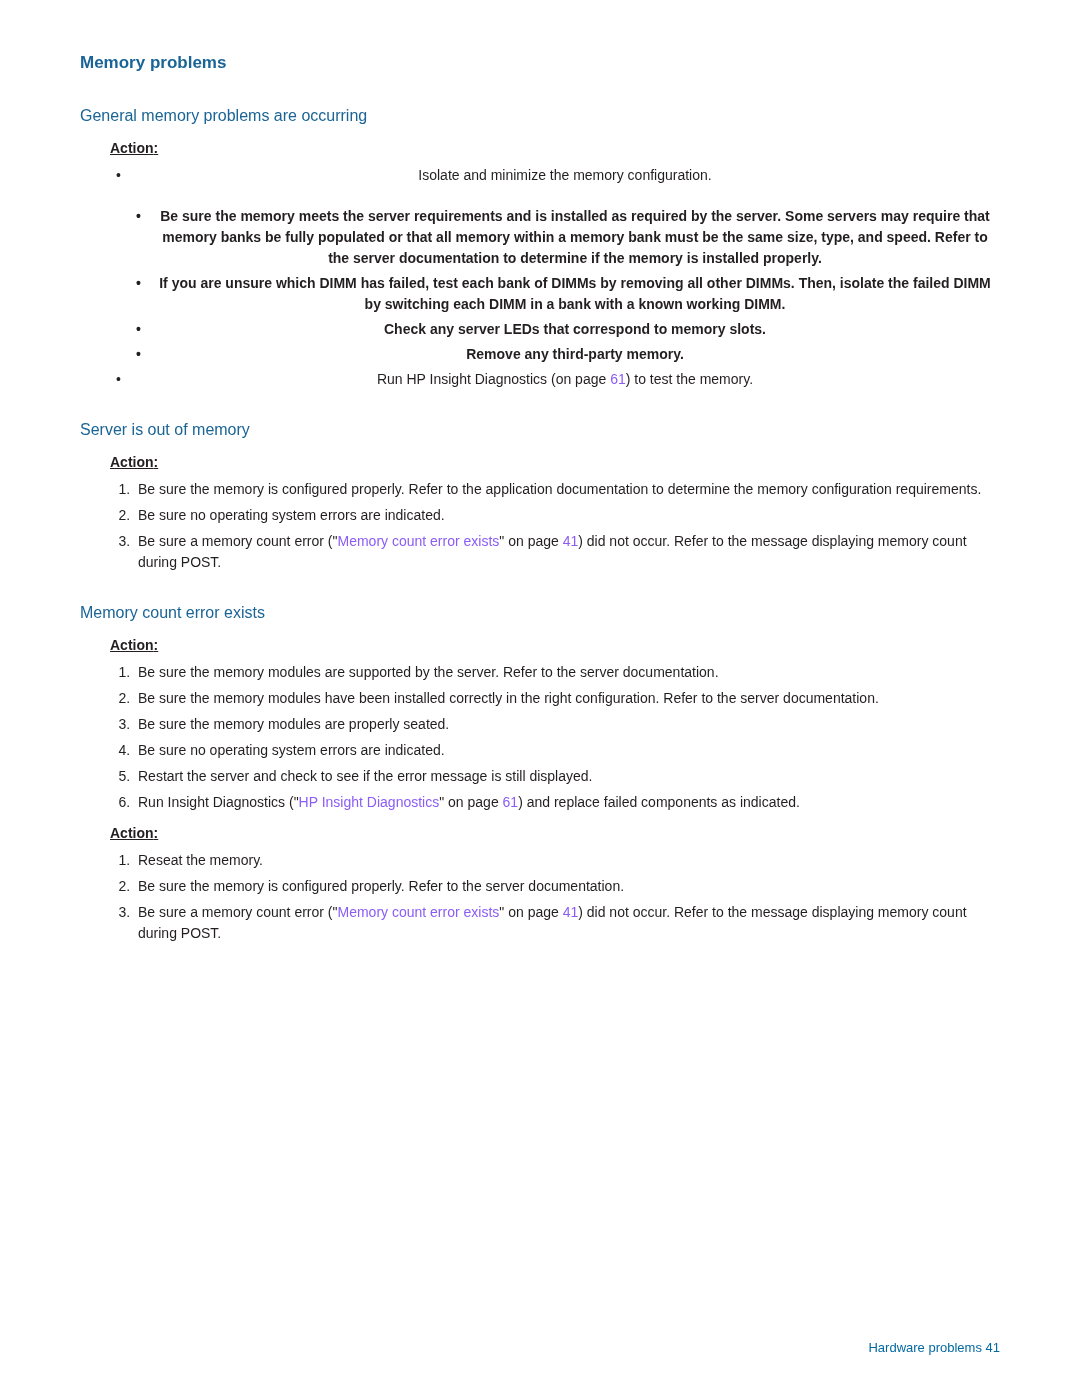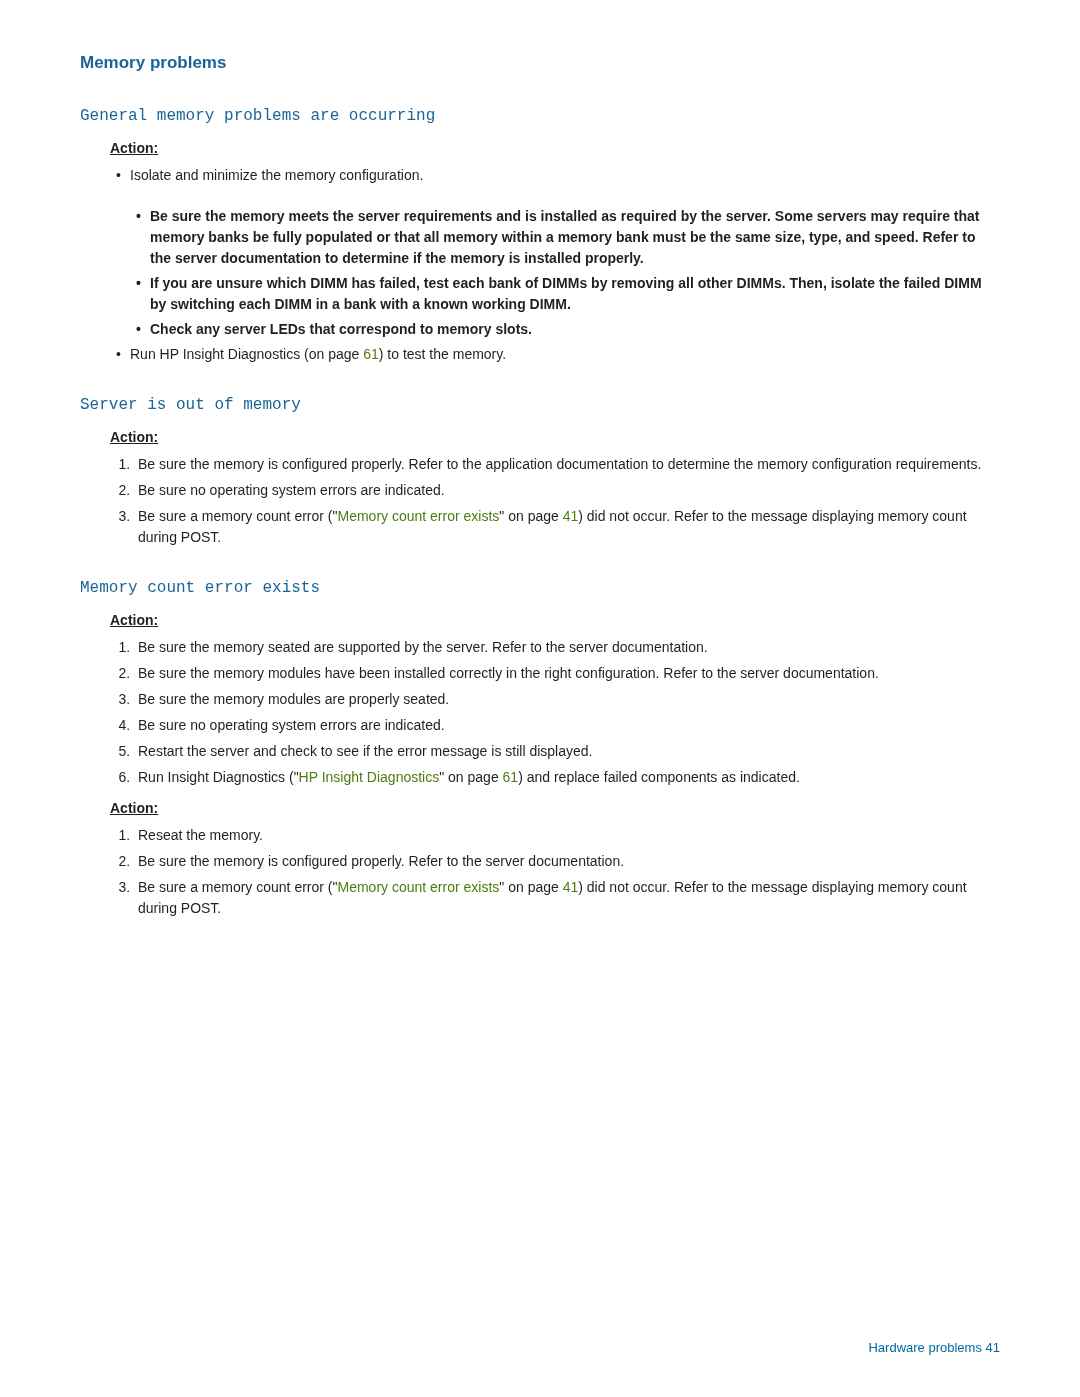--- a/index.html
+++ b/index.html
@@ -26,21 +26,20 @@
       margin-bottom: 24px;
       border-bottom: none;
     }
 
     h2.section-heading {
       font-size: 16px;
       font-weight: normal;
       color: #1a6496;
       margin-bottom: 10px;
       margin-top: 28px;
-      font-family: Liberation Mono, monospace;
     }
 
     .action-label {
       font-weight: bold;
       margin-bottom: 6px;
       margin-top: 8px;
       text-decoration: underline;
     }
 
     .possible-cause {
@@ -54,20 +53,21 @@
     ul.bullet-list {
       list-style: none;
       padding-left: 0;
       margin: 4px 0;
     }
 
     ul.bullet-list > li {
       padding-left: 20px;
       position: relative;
       margin-bottom: 4px;
+      text-align: center;
     }
 
     ul.bullet-list > li::before {
       content: "•";
       position: absolute;
       left: 6px;
       top: 0;
     }
 
     ul.bullet-list ul.bullet-list {
@@ -88,21 +88,21 @@
       padding-left: 24px;
       margin: 4px 0;
     }
 
     ol.numbered-list li {
       margin-bottom: 5px;
       padding-left: 4px;
     }
 
     a.blue-link {
-      color: #4d7c0f;
+      color: #8b5cf6;
       text-decoration: none;
     }
 
     .page-footer {
       position: absolute;
       bottom: 40px;
       right: 80px;
       color: #0369a1;
       font-size: 13px;
     }
@@ -126,20 +126,21 @@
     <div class="action-label">
       <span>Action</span>:
     </div>
     <ul class="bullet-list">
       <li>
         <span>Isolate and minimize the memory configuration.</span>
         <ul class="bullet-list">
           <li><span>Be sure the memory meets the server requirements and is installed as required by the server. Some servers may require that memory banks be fully populated or that all memory within a memory bank must be the same size, type, and speed. Refer to the server documentation to determine if the memory is installed properly.</span></li>
           <li><span>If you are unsure which DIMM has failed, test each bank of DIMMs by removing all other DIMMs. Then, isolate the failed DIMM by switching each DIMM in a bank with a known working DIMM.</span></li>
           <li><span>Check any server LEDs that correspond to memory slots.</span></li>
+          <li><span>Remove any third-party memory.</span></li>
         </ul>
       </li>
       <li>
         <span>Run HP Insight Diagnostics (on page </span><a class="blue-link" href="#">61</a><span>) to test the memory.</span>
       </li>
     </ul>
   </div>
 </div>
 
 <div class="section-block">
@@ -158,21 +159,21 @@
   </div>
 </div>
 
 <div class="section-block">
   <h2 class="section-heading">Memory count error exists</h2>
   <div class="indent-block-sm">
     <div class="action-label">
       <span>Action</span>:
     </div>
     <ol class="numbered-list">
-      <li><span>Be sure the memory seated are supported by the server. Refer to the server documentation.</span></li>
+      <li><span>Be sure the memory modules are supported by the server. Refer to the server documentation.</span></li>
       <li><span>Be sure the memory modules have been installed correctly in the right configuration. Refer to the server documentation.</span></li>
       <li><span>Be sure the memory modules are properly seated.</span></li>
       <li><span>Be sure no operating system errors are indicated.</span></li>
       <li><span>Restart the server and check to see if the error message is still displayed.</span></li>
       <li>
         <span>Run Insight Diagnostics ("</span><a class="blue-link" href="#">HP Insight Diagnostics</a><span>" on page </span><a class="blue-link" href="#">61</a><span>) and replace failed components as indicated.</span>
       </li>
     </ol>
   </div>
 </div>

